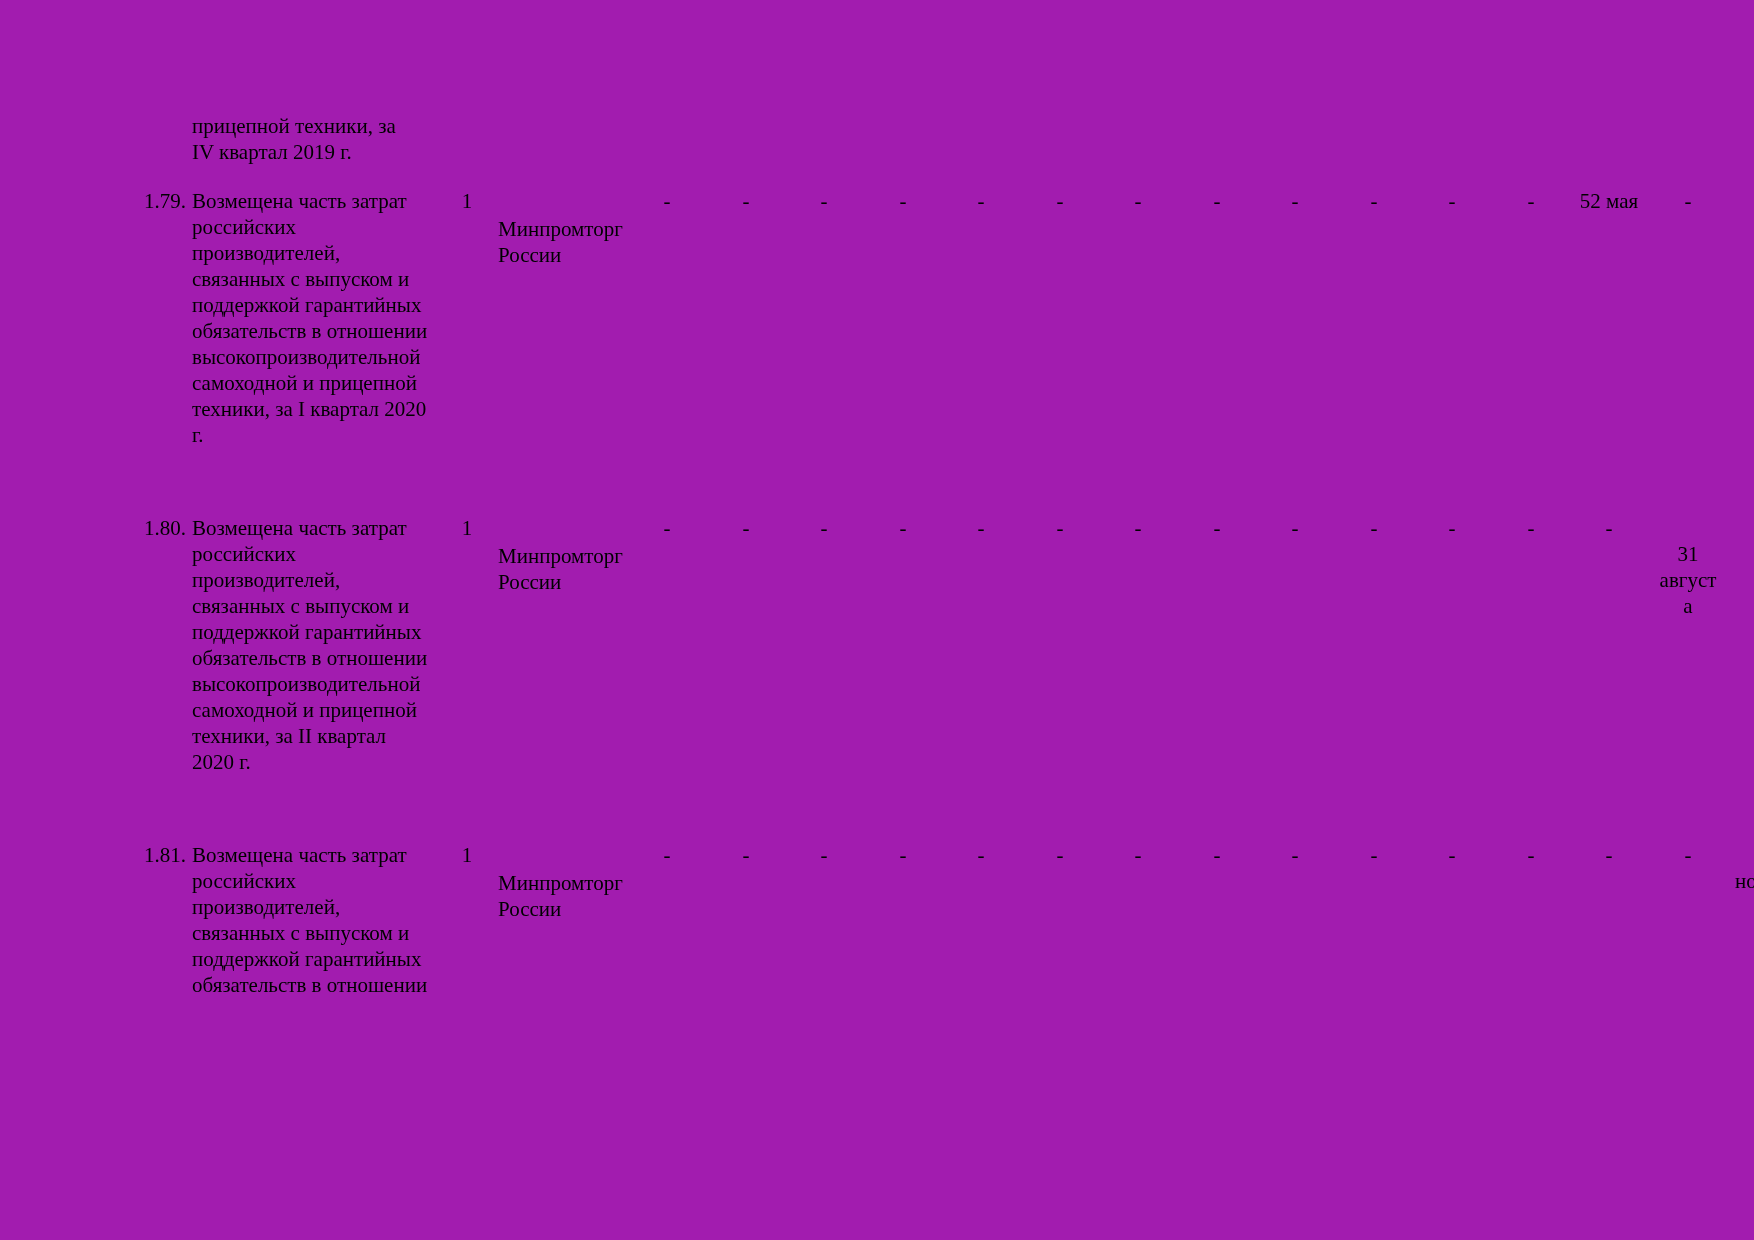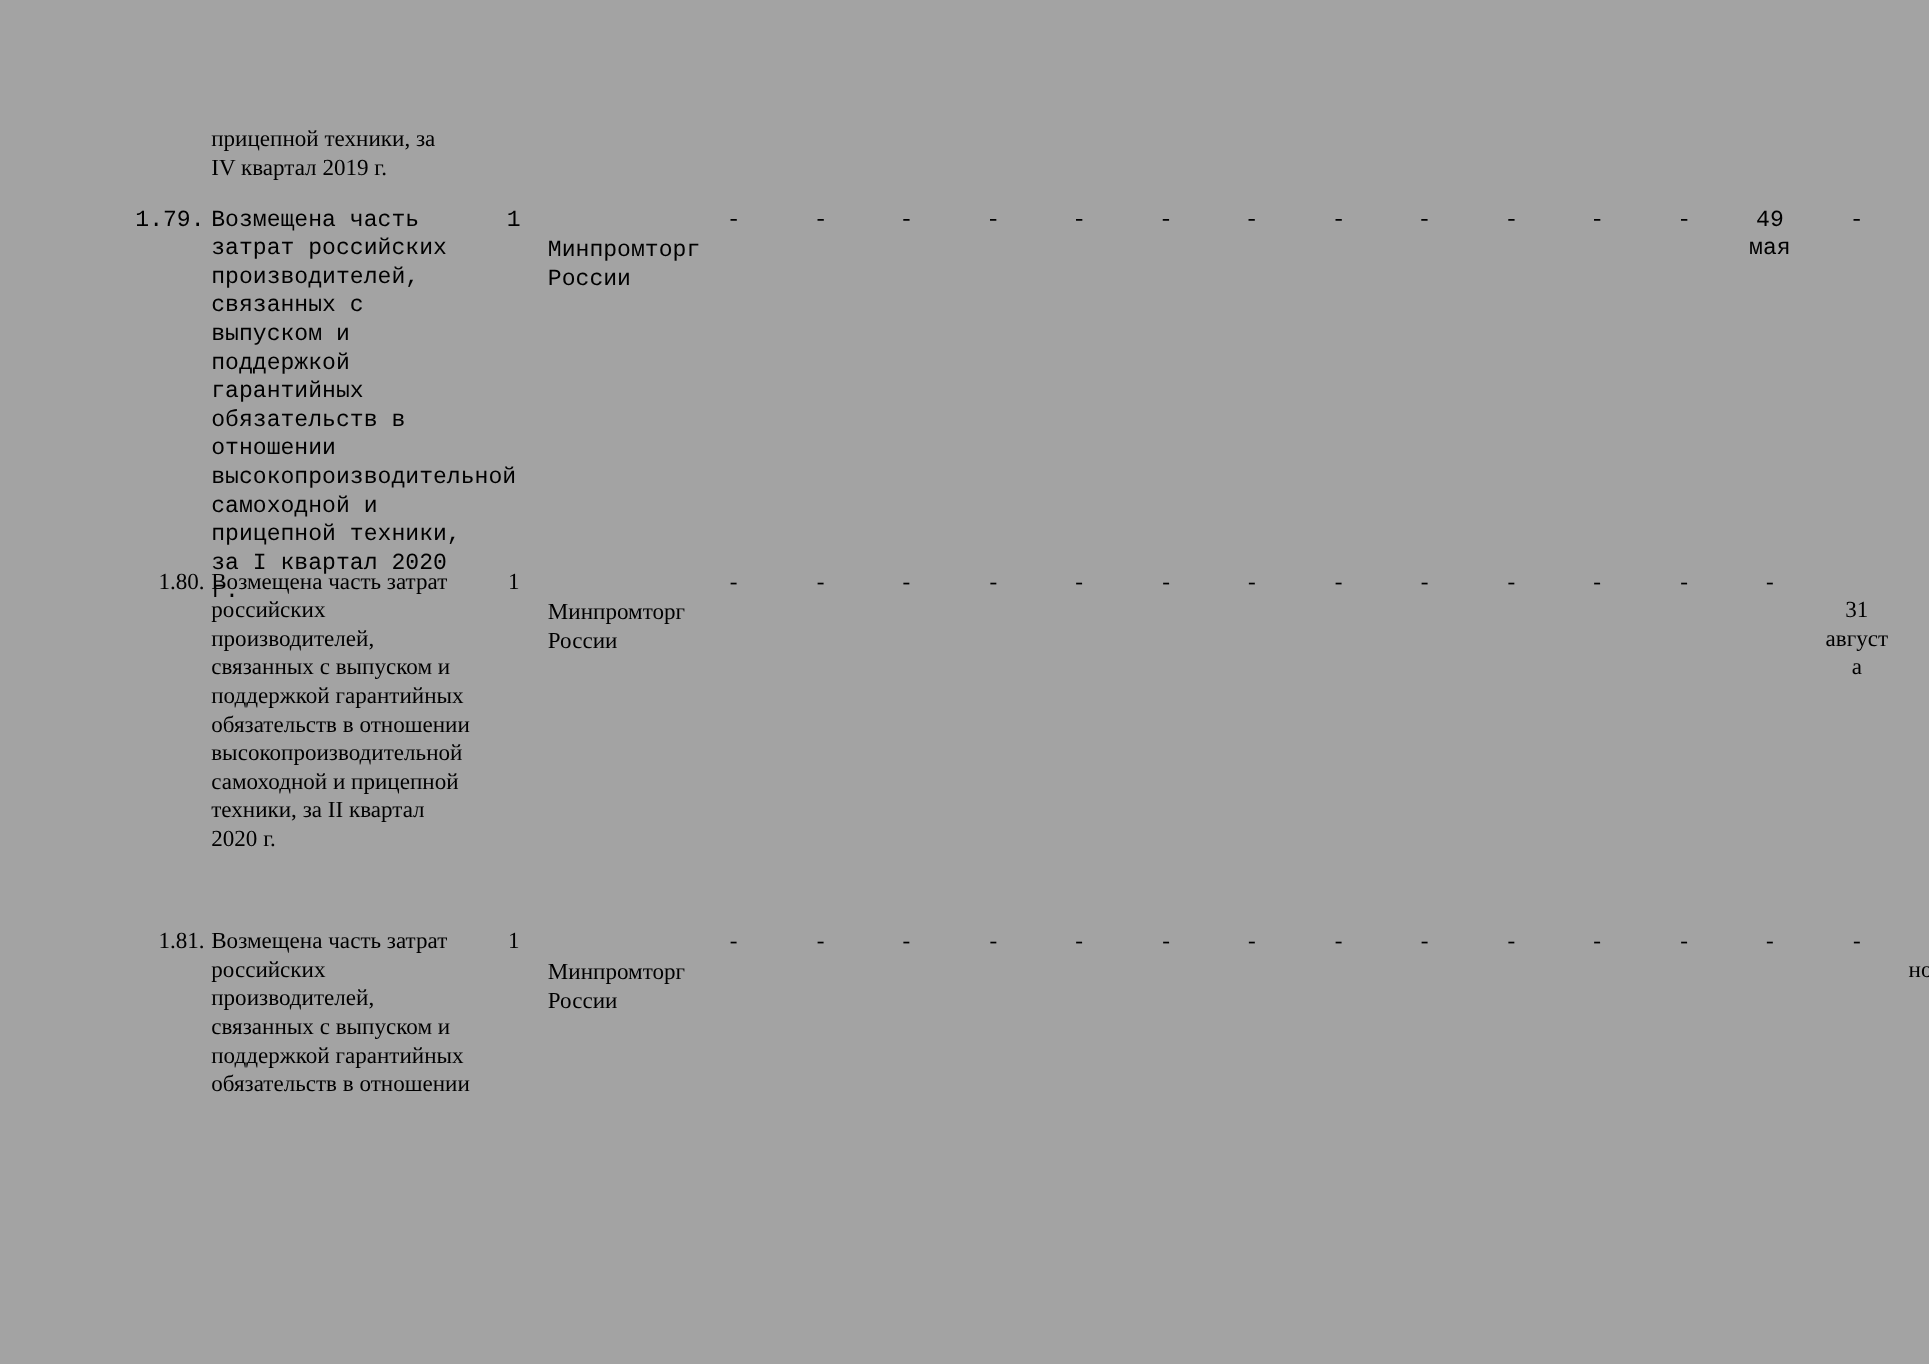--- a/index.html
+++ b/index.html
@@ -10,21 +10,21 @@
   }
   body {
     font-family: "Liberation Serif", "DejaVu Serif", serif;
     color: #000000;
   }
   .page {
     position: relative;
     width: 1754px;
     height: 1240px;
     overflow: hidden;
-    background: #a3a3a3;
+    background: #a21caf;
   }
 
   
   .cont-block {
     position: absolute;
     left: 192px;
     top: 113px;
     width: 240px;
     font-size: 21px;
     line-height: 26px;
@@ -91,39 +91,39 @@
 <body>
 
 <div class="page">
 
   <div class="cont-block">
     <div>прицепной техники, за</div>
     <div>IV квартал 2019 г.</div>
   </div>
 
   <div id="rows-host">
-      <div class="row-block" style="top: 188px; height: 318px; font-family: Liberation Mono, monospace;">
+      <div class="row-block" style="top: 188px; height: 318px;">
         <div class="rb-num">1.79.</div>
         <div class="rb-desc">Возмещена часть затрат российских производителей, связанных с выпуском и поддержкой гарантийных обязательств в отношении высокопроизводительной самоходной и прицепной техники, за I квартал 2020 г.</div>
         <div class="rb-count">1</div>
         <div class="rb-org">Минпромторг России</div>
         <div class="rb-cells">
           <div class="mcell" style="left: 0px;">-</div>
           <div class="mcell" style="left: 79px;">-</div>
           <div class="mcell" style="left: 157px;">-</div>
           <div class="mcell" style="left: 236px;">-</div>
           <div class="mcell" style="left: 314px;">-</div>
           <div class="mcell" style="left: 393px;">-</div>
           <div class="mcell" style="left: 471px;">-</div>
           <div class="mcell" style="left: 550px;">-</div>
           <div class="mcell" style="left: 628px;">-</div>
           <div class="mcell" style="left: 707px;">-</div>
           <div class="mcell" style="left: 785px;">-</div>
           <div class="mcell" style="left: 864px;">-</div>
-          <div class="mcell" style="left: 942px;">49 мая</div>
+          <div class="mcell" style="left: 942px;">52 мая</div>
           <div class="mcell" style="left: 1021px;">-</div>
           <div class="mcell" style="left: 1099px;">-</div>
         </div>
       </div>
       <div class="row-block" style="top: 515px; height: 318px;">
         <div class="rb-num">1.80.</div>
         <div class="rb-desc">Возмещена часть затрат российских производителей, связанных с выпуском и поддержкой гарантийных обязательств в отношении высокопроизводительной самоходной и прицепной техники, за II квартал 2020 г.</div>
         <div class="rb-count">1</div>
         <div class="rb-org">Минпромторг России</div>
         <div class="rb-cells">

